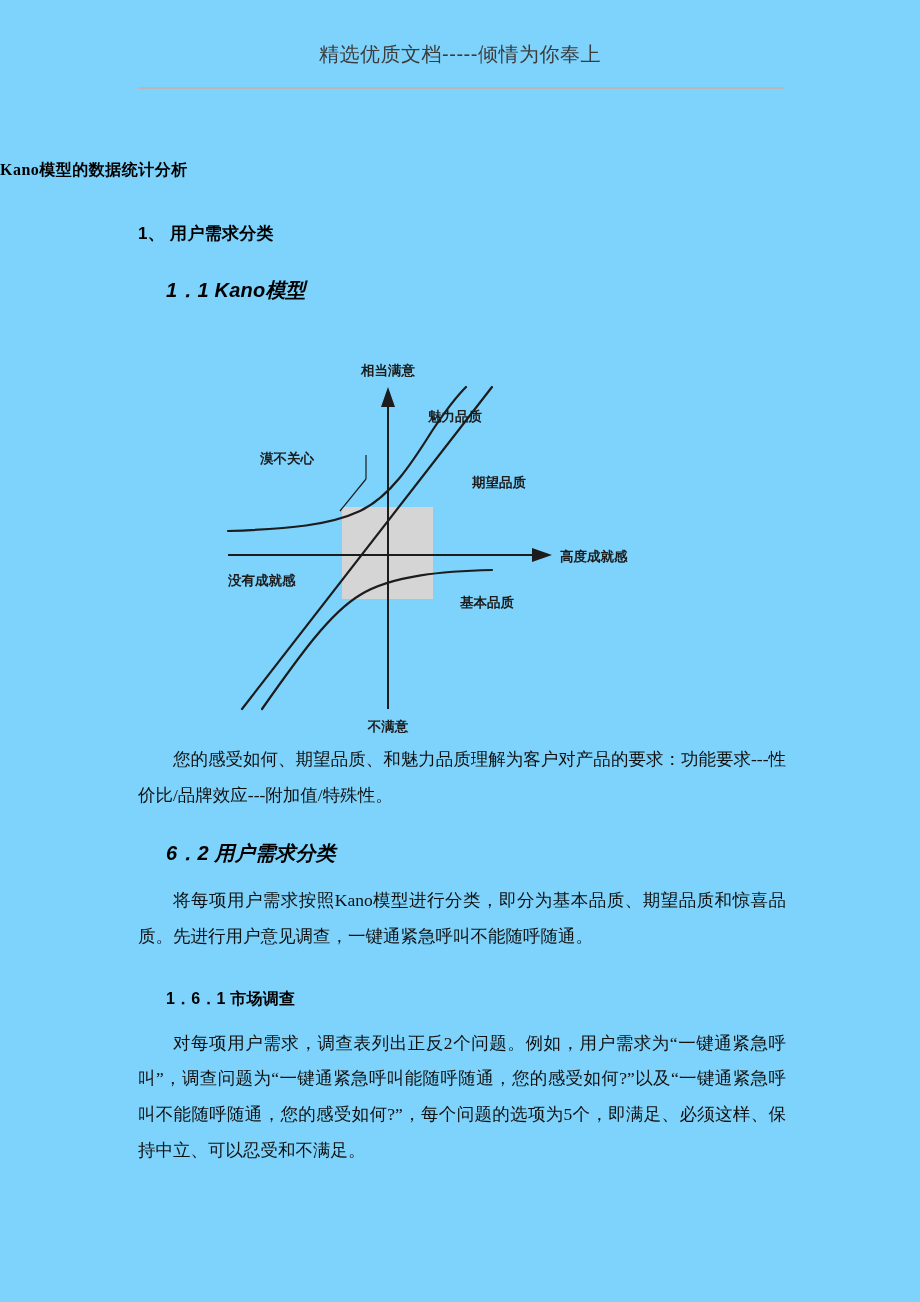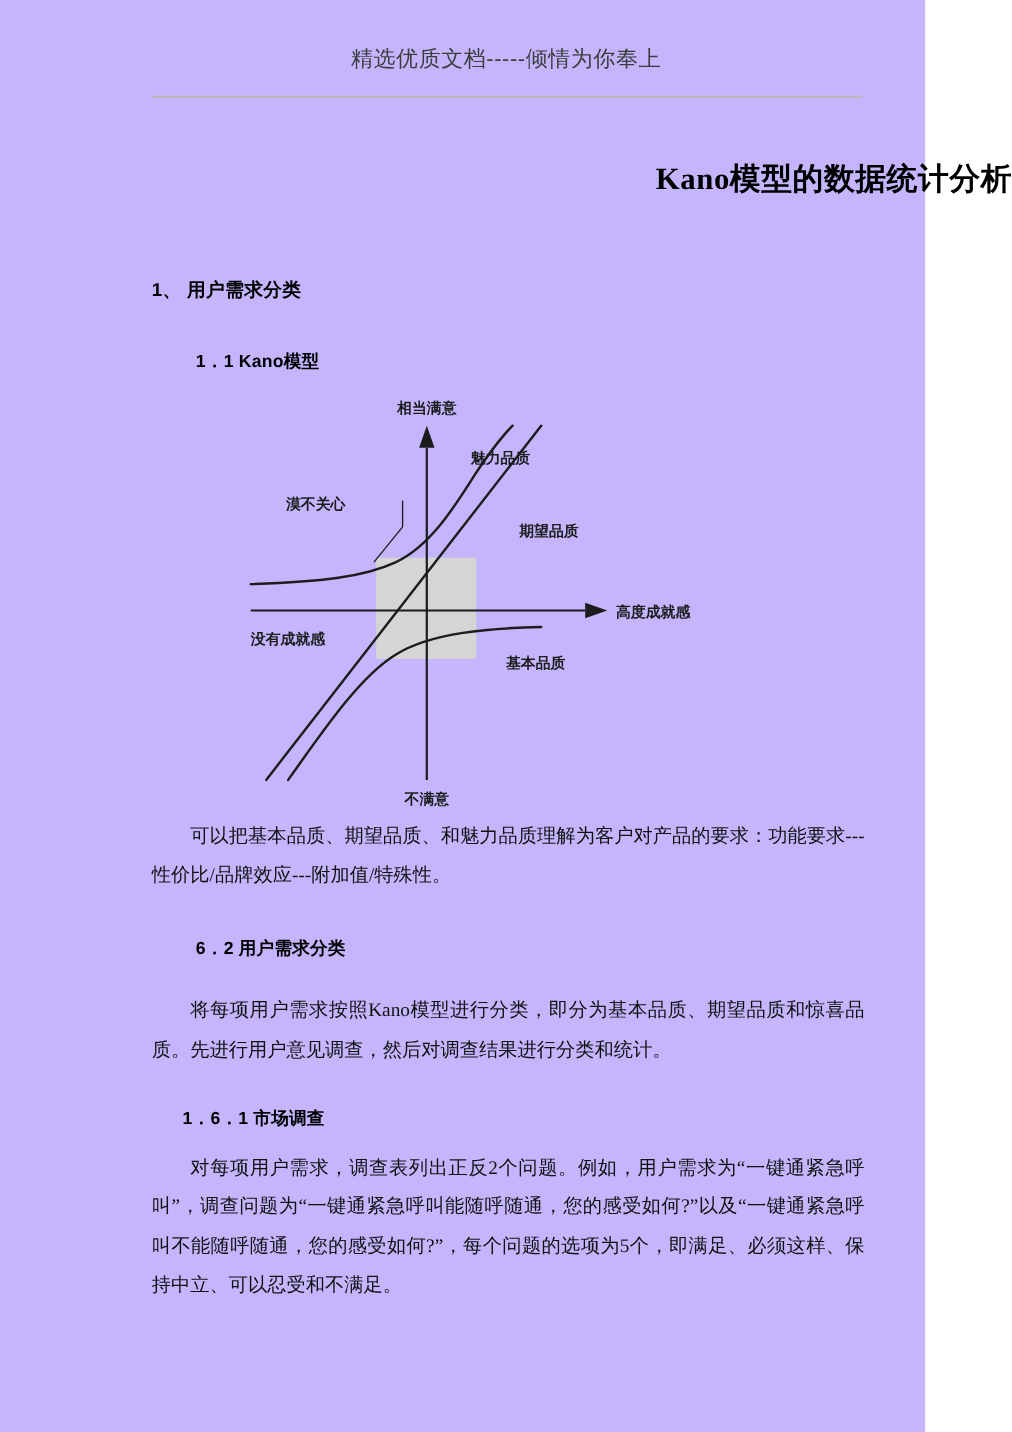--- a/index.html
+++ b/index.html
@@ -13,23 +13,23 @@
     height: 1302px;
     position: relative;
     font-family: "Liberation Serif", "DejaVu Serif", serif;
     color: #1a1a1a;
     overflow: hidden;
   }
 
   .page {
     position: absolute;
     inset: 0;
-    width: 841px;
+    width: 920px;
     height: 1302px;
-    background: #c4b5fd;
+    background: #7dd3fc;
   }
 
   
   .header-band {
     position: absolute;
     left: 0;
     top: 42px;
     width: 920px;
     text-align: center;
   }
@@ -47,53 +47,54 @@
     top: 87px;
     width: 646px;
     height: 2px;
     background: #b8b8b8;
   }
 
   
   .doc-title {
     position: absolute;
     left: 0;
-    top: 144px;
-    width: 920px;
-    text-align: right;
-    font-size: 28px;
+    top: 160px;
+    width: 920px;
+    text-align: left;
+    font-size: 16px;
     font-weight: 700;
     letter-spacing: 0.5px;
     color: #000;
   }
 
   
   .content {
     position: absolute;
     left: 138px;
-    top: 252px;
+    top: 222px;
     width: 648px;
   }
 
   .h1 {
     font-family: "Liberation Sans", "DejaVu Sans", sans-serif;
     font-size: 17px;
     font-weight: 700;
     color: #000;
     margin: 0 0 6px 0;
     letter-spacing: 0.3px;
   }
   .h2 {
     font-family: "Liberation Sans", "DejaVu Sans", sans-serif;
-    font-size: 16px;
-    font-weight: 700;
-    color: #000;
-    margin: 12px;
+    font-size: 20px;
+    font-weight: 700;
+    color: #000;
+    margin: 0;
     padding-left: 28px;
     letter-spacing: 0.2px;
+    font-style: italic;
   }
   .h3 {
     font-family: "Liberation Sans", "DejaVu Sans", sans-serif;
     font-size: 16px;
     font-weight: 700;
     color: #000;
     margin: 0;
     padding-left: 28px;
     letter-spacing: 0.2px;
   }
@@ -196,25 +197,25 @@
     </svg>
   </div>
 
   <div class="content">
     <div class="h1">1、 用户需求分类</div>
     <div class="gap-md"></div>
     <div class="h2">1．1 Kano模型</div>
   </div>
 
   <div class="content" style="top:742px;">
-    <p class="para">可以把基本品质、期望品质、和魅力品质理解为客户对产品的要求：功能要求---性价比/品牌效应---附加值/特殊性。</p>
+    <p class="para">您的感受如何、期望品质、和魅力品质理解为客户对产品的要求：功能要求---性价比/品牌效应---附加值/特殊性。</p>
     <div class="gap-md"></div>
     <div class="h2">6．2 用户需求分类</div>
     <div class="gap-sm"></div>
-    <p class="para">将每项用户需求按照Kano模型进行分类，即分为基本品质、期望品质和惊喜品质。先进行用户意见调查，然后对调查结果进行分类和统计。</p>
+    <p class="para">将每项用户需求按照Kano模型进行分类，即分为基本品质、期望品质和惊喜品质。先进行用户意见调查，一键通紧急呼叫不能随呼随通。</p>
     <div class="gap-lg"></div>
     <div class="h3">1．6．1 市场调查</div>
     <div class="gap-sm"></div>
     <p class="para">对每项用户需求，调查表列出正反2个问题。例如，用户需求为“一键通紧急呼叫”，调查问题为“一键通紧急呼叫能随呼随通，您的感受如何?”以及“一键通紧急呼叫不能随呼随通，您的感受如何?”，每个问题的选项为5个，即满足、必须这样、保持中立、可以忍受和不满足。</p>
   </div>
 
 
 </div>
 
 </body></html>

